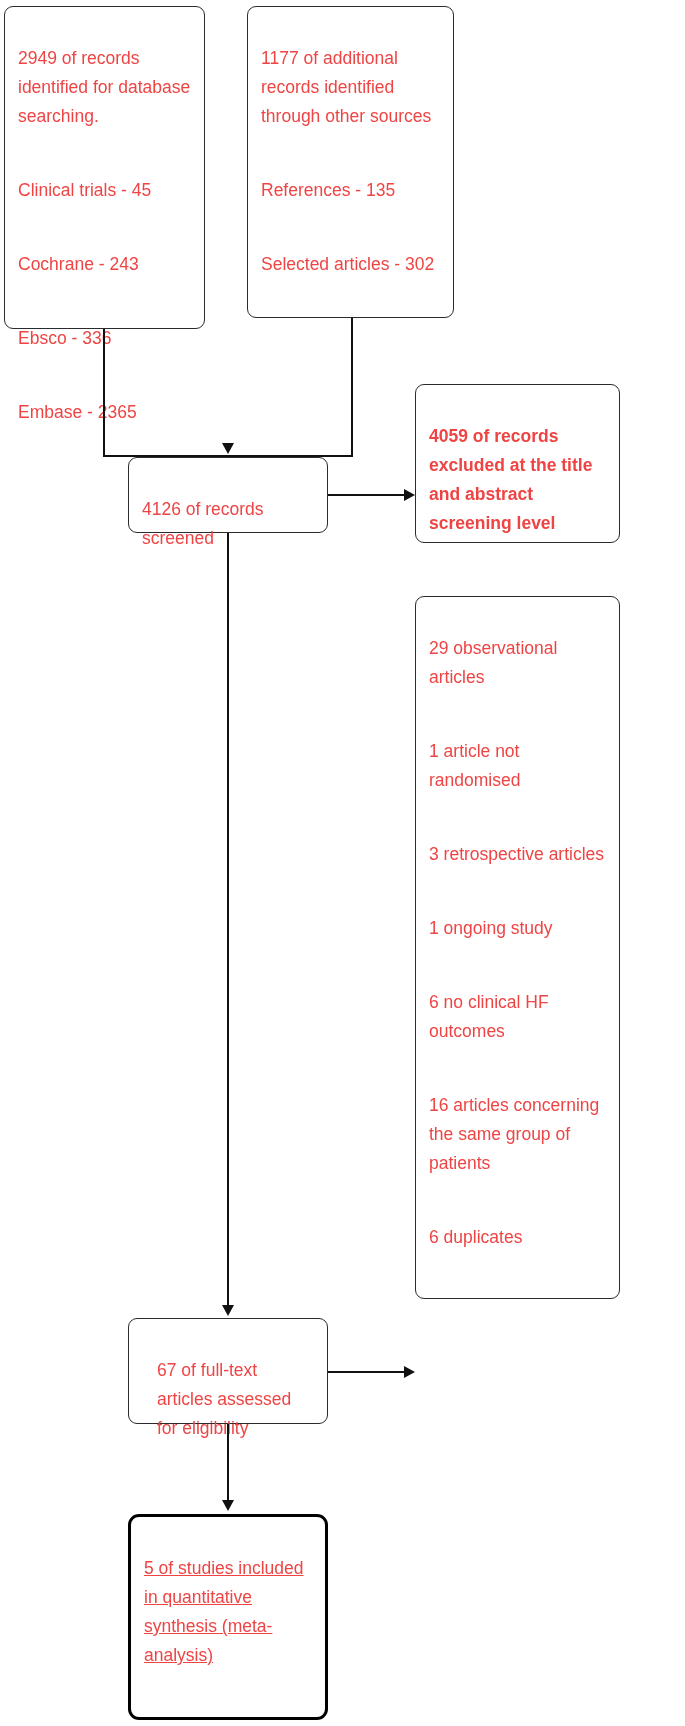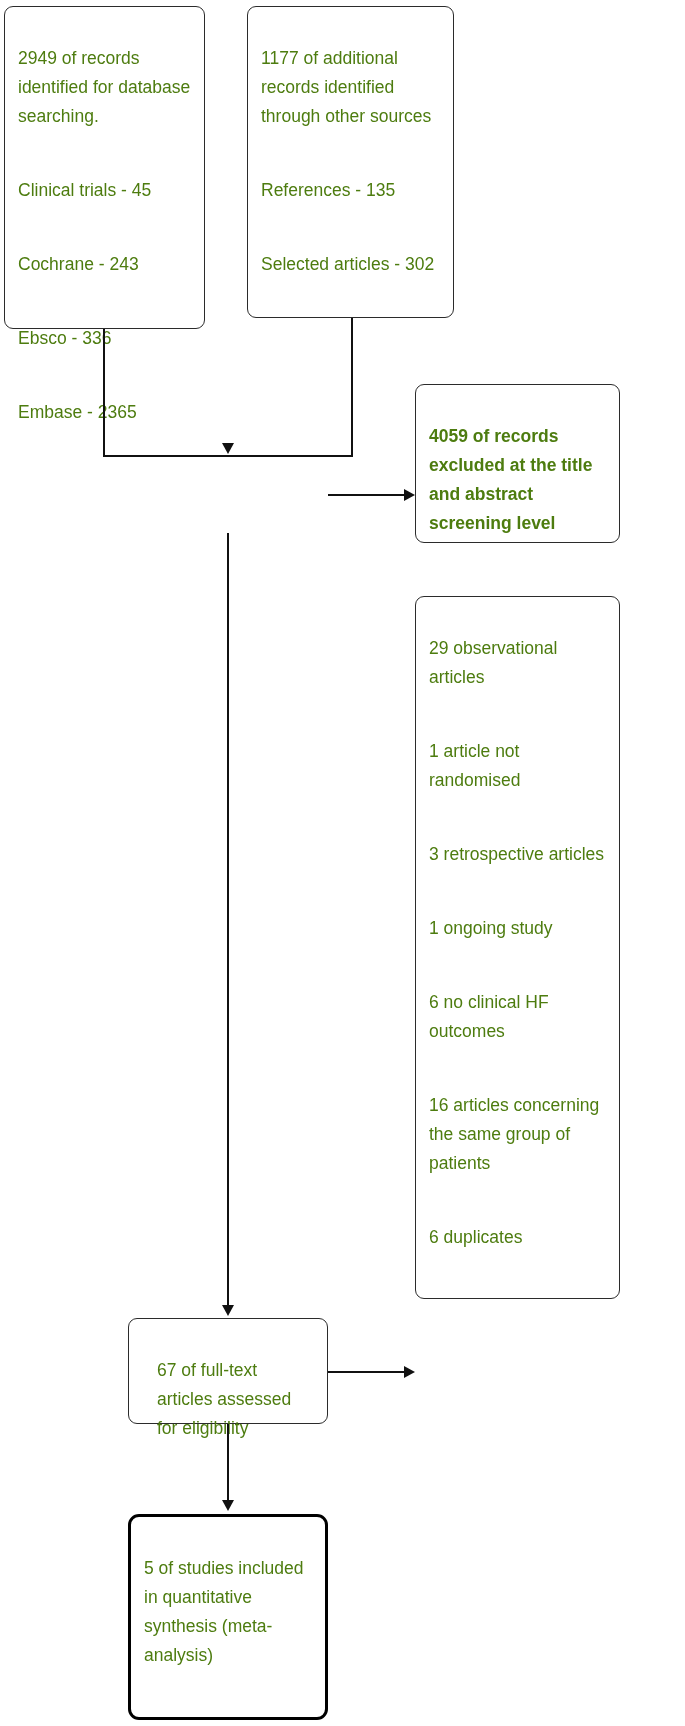--- a/index.html
+++ b/index.html
@@ -19,28 +19,29 @@
     overflow: hidden;
   }
   .node {
     position: absolute;
     box-sizing: border-box;
     background: #ffffff;
     border: 1px solid #2b2b2b;
     border-radius: 9px;
     font-size: 17.5px;
     line-height: 29px;
-    color: #4d7c0f;
+    color: #ef4444;
     padding: 8px 12px 8px 13px;
     white-space: pre-line;
   }
   .node.bold-node {
     border-width: 3px;
     border-color: #000000;
     border-radius: 11px;
+    text-decoration: underline;
   }
   .node p {
     margin: 0 0 16px 0;
   }
   .node p:last-child {
     margin-bottom: 0;
   }
   
   #box-database      { left: 4px;   top: 6px;    width: 201px; height: 323px; }
   #box-other-sources { left: 247px; top: 6px;    width: 207px; height: 312px; }
@@ -114,20 +115,23 @@
     <p>1177 of additional records identified through other sources</p>
     <p>References - 135</p>
     <p>Selected articles - 302</p>
   </div>
 
   <div class="conn v-line" id="merge-stub-left"></div>
   <div class="conn v-line" id="merge-stub-right"></div>
   <div class="conn h-line" id="merge-bar"></div>
   <div class="arrow-down" id="merge-arrow"></div>
 
+  <div class="node" id="box-screened">
+    <p>4126 of records screened</p>
+  </div>
 
   <div class="conn h-line" id="screened-out-h"></div>
   <div class="arrow-right" id="screened-out-arr"></div>
 
   <div class="node" id="box-excluded-title">
     <p>4059 of records excluded at the title and abstract screening level</p>
   </div>
 
   <div class="conn v-line" id="screened-down"></div>
   <div class="arrow-down" id="screened-down-arr"></div>

